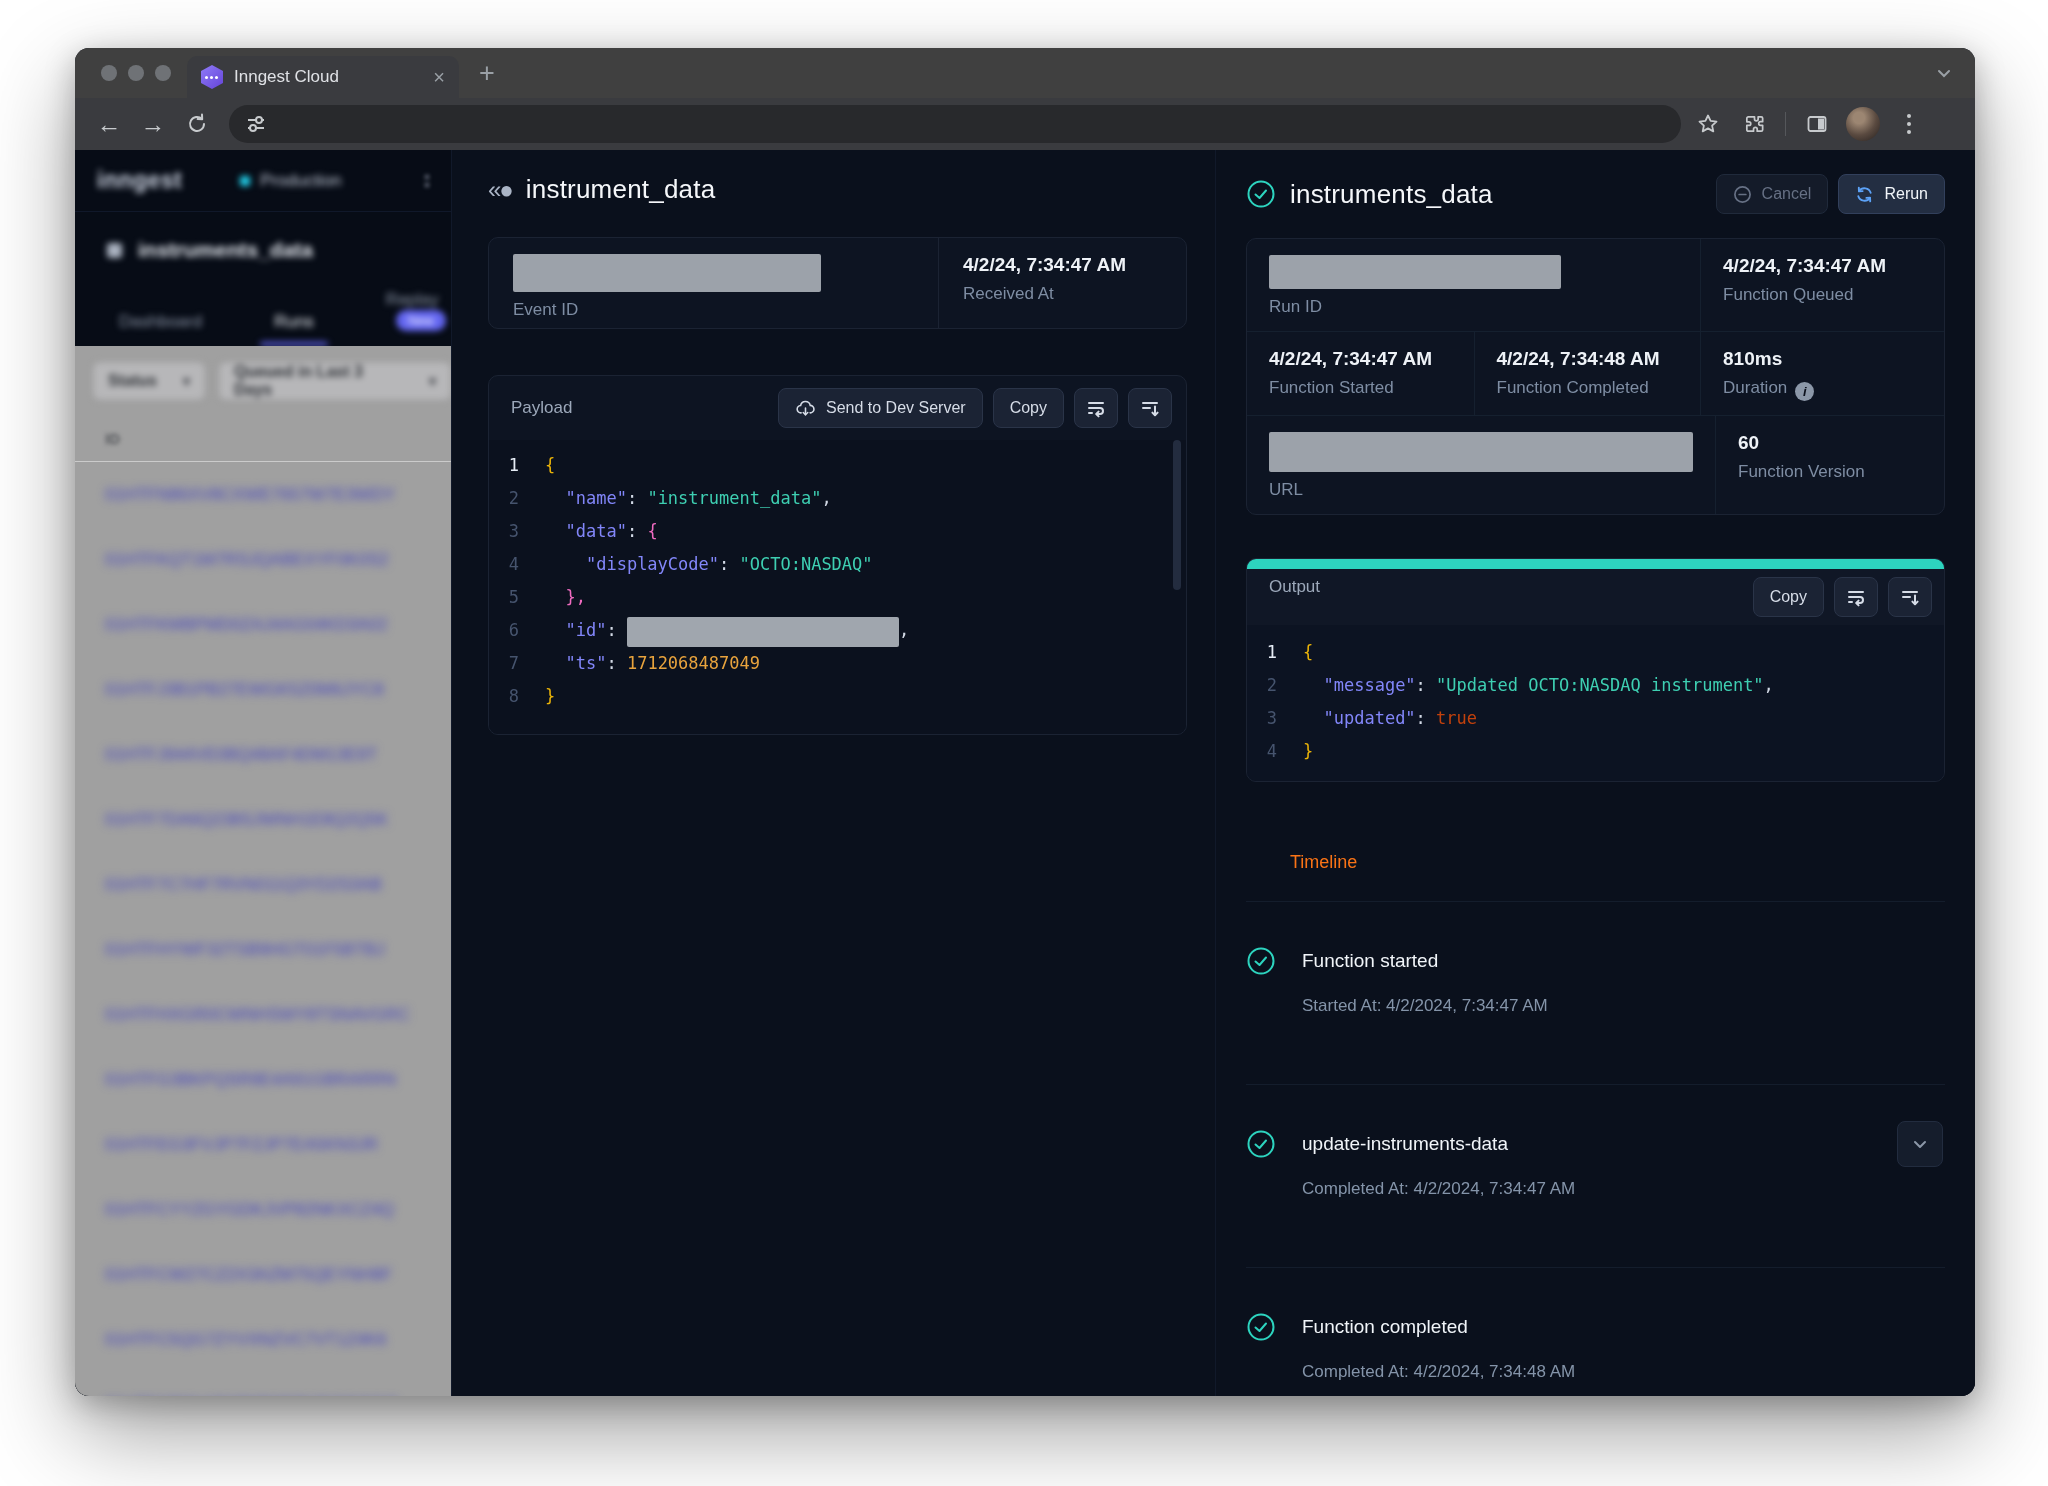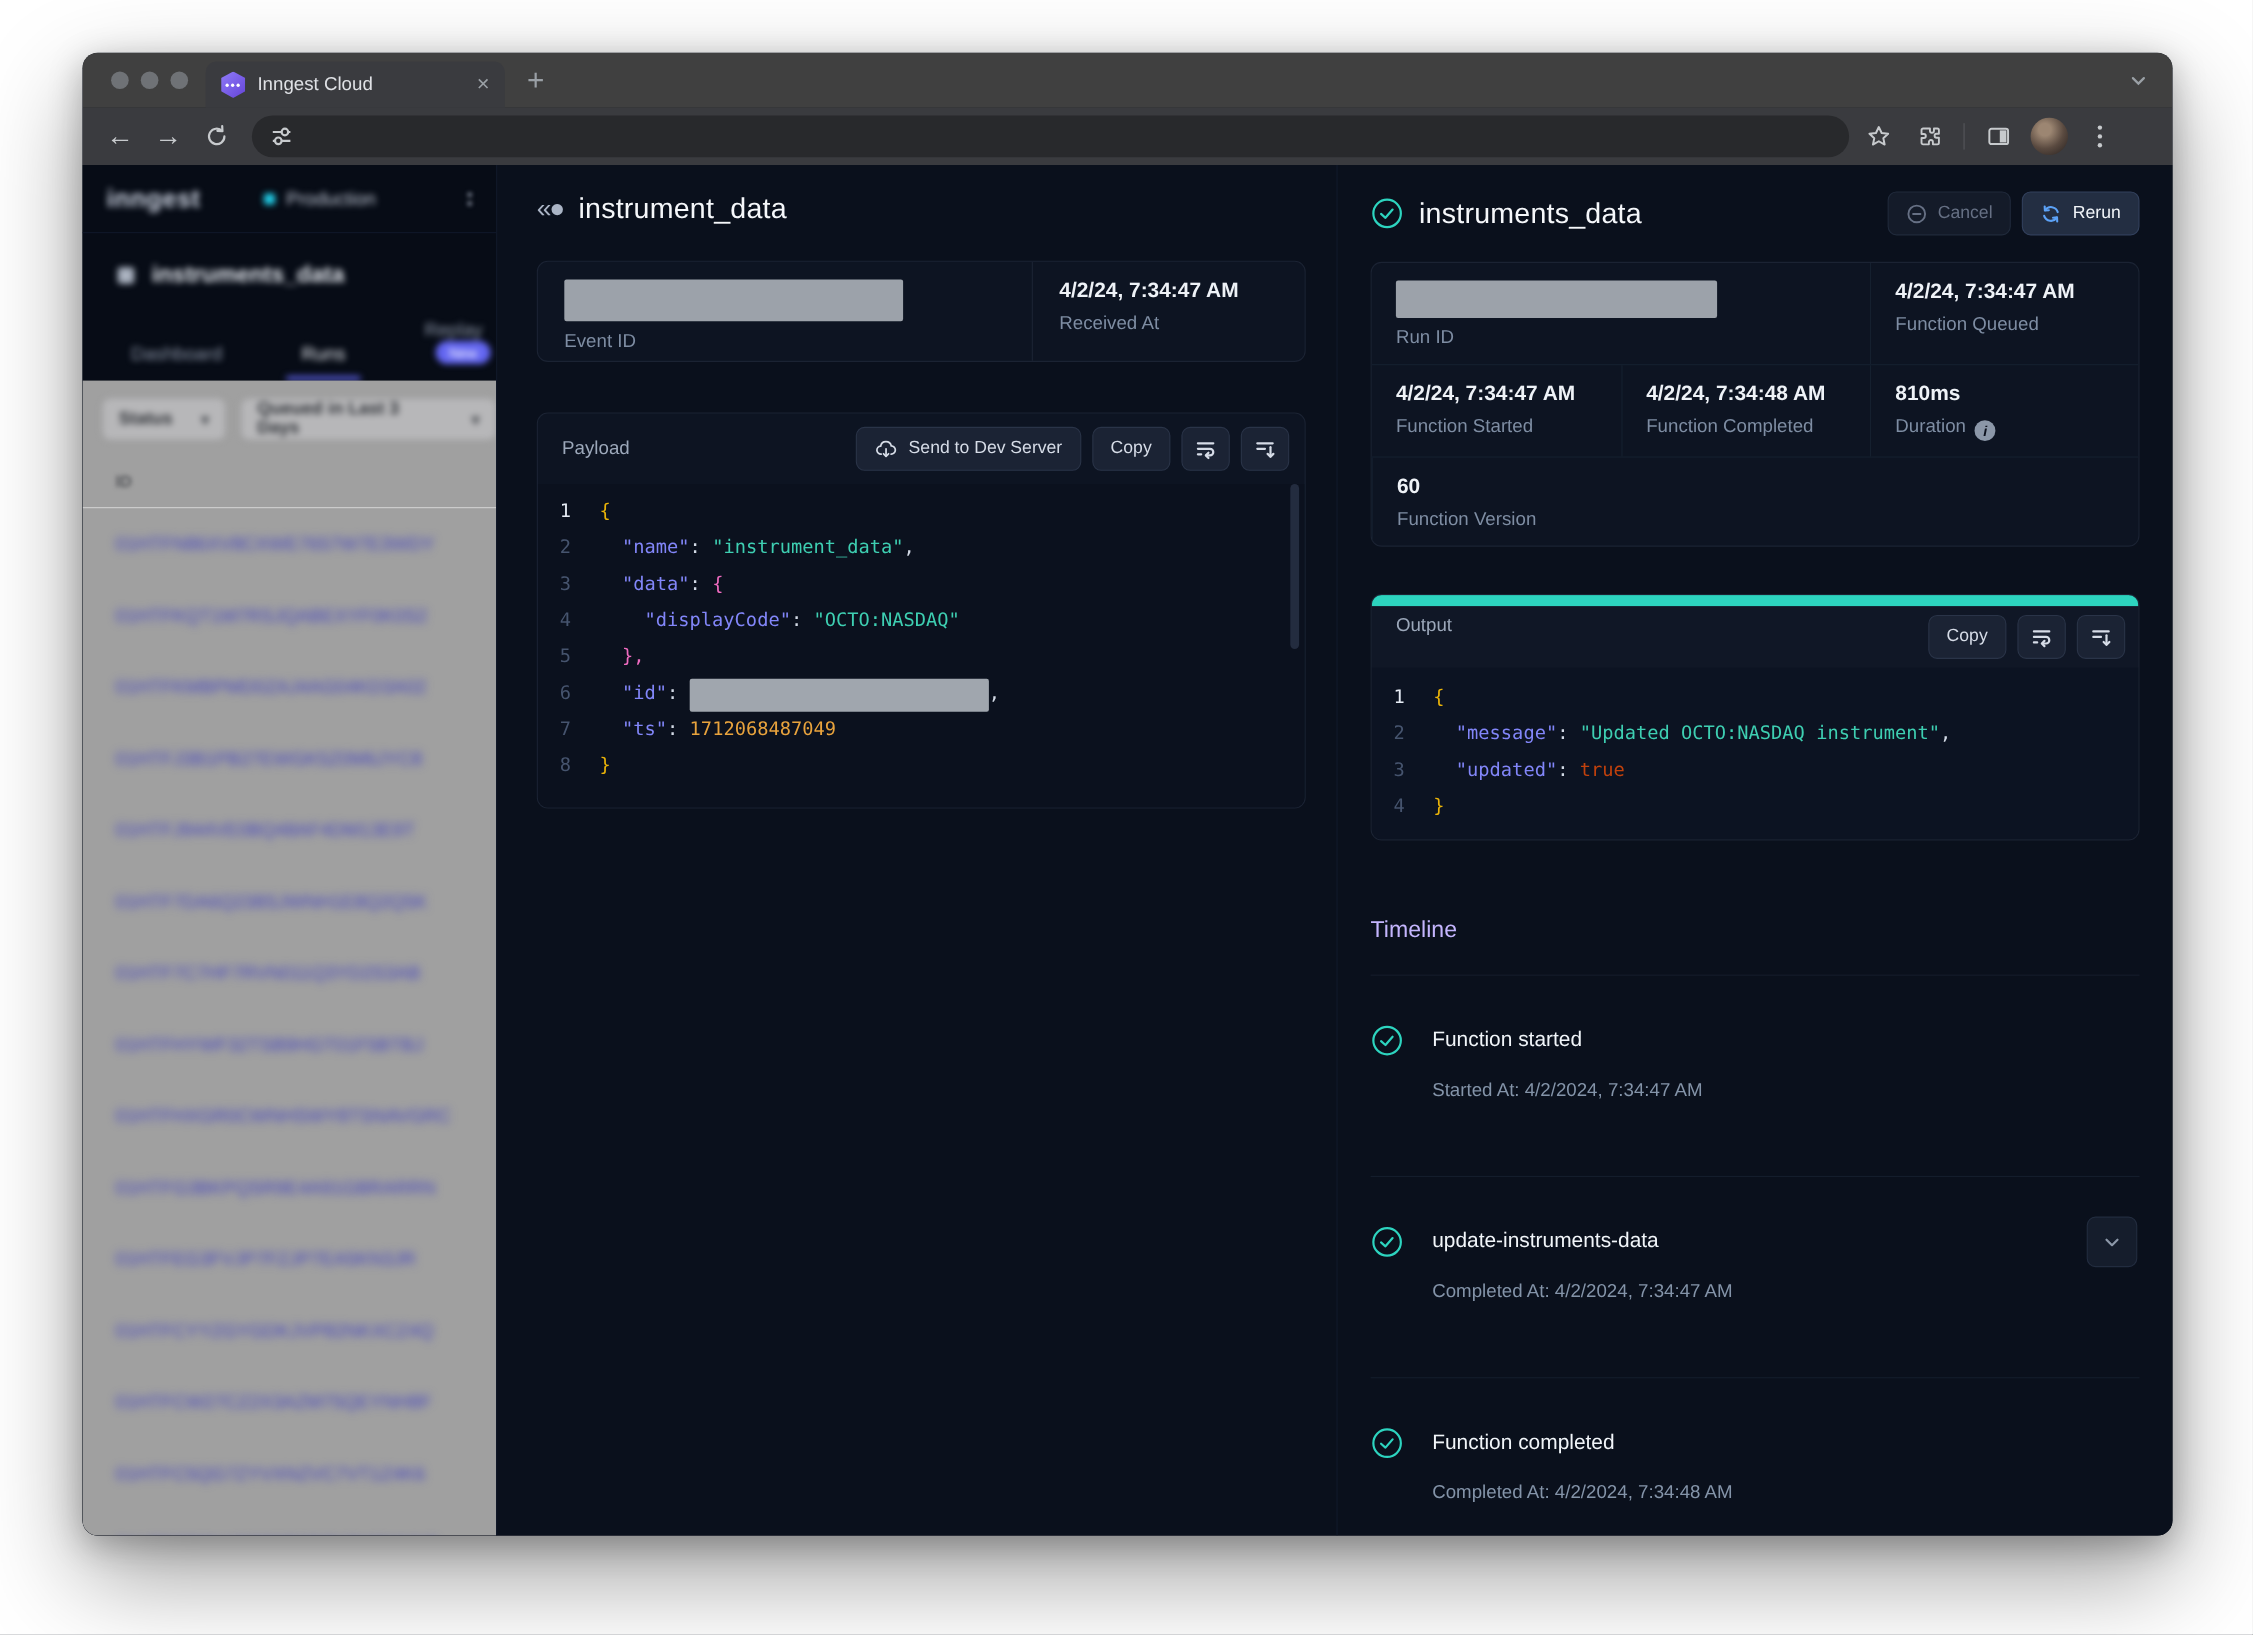--- a/index.html
+++ b/index.html
@@ -112,21 +112,21 @@
   .info-dot { display:inline-flex; width:19px; height:19px; border-radius:50%; background:#8B97A8; color:#0B101C; font-size:13px; font-weight:700;
               align-items:center; justify-content:center; vertical-align:-3px; margin-left:8px; font-style:italic; }
 
   
   .output-card { margin-top:43px; border:1px solid #1B2333; border-radius:10px; overflow:hidden; background:#101726; }
   .teal-bar { height:10px; background:#2DD4BF; }
   .output-head { display:flex; align-items:flex-start; padding:8px 12px 8px 22px; }
   .output-code { background:#0C1322; padding:10px 0 14px; }
 
   
-  .tl-label { color:#c4b5fd; font-size:21px; margin-top:70px; }
+  .tl-label { color:#f97316; font-size:18px; margin-top:70px;margin-left:44px; }
   .tl-divider { height:1px; background:#141D2C; margin-top:28px; }
   .tl-item { position:relative; padding:44px 0 40px 0; }
   .tl-row { display:flex; align-items:center; gap:26px; }
   .tl-title { color:#F1F5F9; font-size:19px; font-weight:500; }
   .tl-sub { color:#8494A9; font-size:17px; margin:20px 0 0 56px; }
   .tl-expand { position:absolute; right:2px; top:36px; width:46px; height:46px; border-radius:8px; background:#151D2C; border:1px solid #222C3F;
                display:flex; align-items:center; justify-content:center; }
   svg { display:block; }
 </style>
 </head>
@@ -412,20 +412,24 @@
           <div class="d-cell w325 bl">
             <div class="val">4/2/24, 7:34:48 AM</div>
             <div class="lab">Function Completed</div>
           </div>
           <div class="d-cell grow bl">
             <div class="val">810ms</div>
             <div class="lab"><span>Duration</span><span class="info-dot">i</span></div>
           </div>
         </div>
         <div class="d-row">
+          <div class="d-cell w65">
+            <div class="bar" style="width:424px;height:40px"></div>
+            <div class="lab">URL</div>
+          </div>
           <div class="d-cell grow bl">
             <div class="val">60</div>
             <div class="lab">Function Version</div>
           </div>
         </div>
       </div>
 
       <div class="output-card">
         <div class="teal-bar"></div>
         <div class="output-head">

